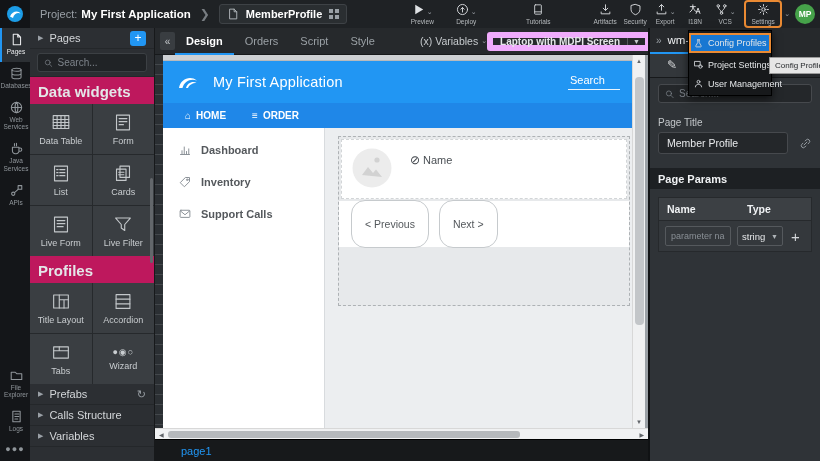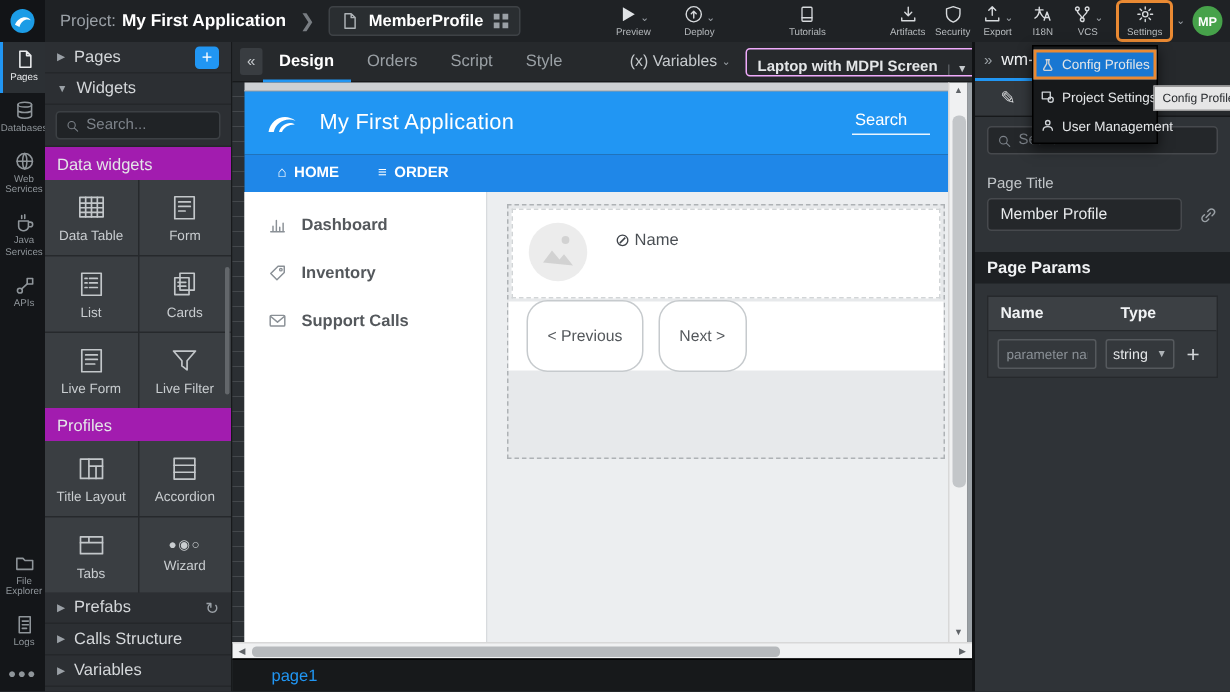--- a/index.html
+++ b/index.html
@@ -33,35 +33,35 @@
 
 #leftpanel{position:absolute;left:30px;top:28px;width:125px;height:433px;background:#2c2f33;display:flex;flex-direction:column;border-right:1px solid #17191b;overflow:hidden}
 .lp-row{height:21px;flex:0 0 auto;display:flex;align-items:center;gap:6px;padding:0 8px;border-bottom:1px solid #24272a;font-size:11px;color:#d4d7da}
 .lp-arrow{font-size:7px;color:#9aa0a6}
 .lp-plus{margin-left:auto;width:16px;height:15px;border-radius:3px;background:#2196f3;color:#fff;font-size:12px;line-height:14px;text-align:center}
 .lp-refresh{margin-left:auto;color:#9aa0a6;font-size:11px}
 .lp-search{padding:4px 7px;border-bottom:1px solid #24272a;flex:0 0 28px}
 .searchbox{display:flex;align-items:center;gap:5px;background:#202326;border:1px solid #3c4044;border-radius:3px;height:19px;padding:0 6px;color:#7d838a}
 .searchbox input{background:transparent;border:0;outline:0;color:#d4d7da;font-size:10px;width:100%;font-family:inherit}
 .searchbox input::placeholder{color:#7d838a}
-.lp-sec-title{padding:6px 8px 4px;font-size:11px;font-weight:normal;color:#e4e6e8;background:#a21caf;flex:0 0 auto}
+.lp-sec-title{padding:6px 8px 4px;font-size:15px;font-weight:bold;color:#e4e6e8;background:#be185d;flex:0 0 auto}
 .lp-grid{display:grid;grid-template-columns:1fr 1fr;gap:1px;background:#26292c;flex:0 0 auto}
 .tile{background:#3a3e42;height:50px;display:flex;flex-direction:column;align-items:center;justify-content:center;gap:4px;color:#c3c7ca}
 .tile span{font-size:9px;color:#c9cdd0;white-space:nowrap}
 .tile .glyph{font-size:9px;letter-spacing:1px}
 .lp-scroll{position:absolute;right:1px;top:150px;width:3px;height:85px;background:#63676b;border-radius:2px}
 
 
 #canvas{position:absolute;left:155px;top:28px;width:493px;height:433px;display:flex;flex-direction:column;background:#25282b}
 .cv-toolbar{height:27px;flex:0 0 27px;display:flex;align-items:center;background:#26292c;border-bottom:1px solid #17191b;padding:0 5px}
 .cv-sq{width:15px;height:18px;background:#393d41;border-radius:2px;color:#c6cacd;font-size:10px;display:flex;align-items:center;justify-content:center;flex:0 0 auto}
 .cv-tab{padding:0 11px;font-size:11px;color:#9aa0a5;height:27px;display:flex;align-items:center}
 .cv-tab.active{color:#fff;font-weight:bold;box-shadow:inset 0 -2px 0 #2196f3}
 .cv-vars{margin-left:34px;font-size:10.5px;color:#c6cacd;display:flex;gap:3px;align-items:center;white-space:nowrap}
-.cv-device{margin-left:10px;border:1px solid #f0abfc;border-radius:3px;height:19px;display:flex;align-items:flex-end;white-space:nowrap}
+.cv-device{margin-left:0;border:6px solid #f0abfc;border-radius:3px;height:19px;display:flex;align-items:center;white-space:nowrap}
 .cv-device .dlabel{padding:0 7px;font-size:10px;font-weight:bold;color:#e4e6e8;display:flex;align-items:center}
 .cv-device .dcaret{border-left:1px solid #54585c;padding:0 5px;font-size:7px;color:#c6cacd;display:flex;align-items:center}
 .cv-kebab{margin:0 7px;color:#c6cacd;font-size:12px;letter-spacing:0}
 .cv-div{width:1px;height:16px;background:#3a3e42;margin:0 3px}
 .cv-hist{display:flex;gap:12px;margin:0 6px;color:#b3b8bc;font-size:13px;align-items:center}
 .cv-work{flex:1;display:flex;min-height:0}
 .cv-ruler{width:8px;background:#2b2f33;background-image:repeating-linear-gradient(to bottom,transparent 0 9px,#43474b 9px 10px)}
 .cv-main{flex:1;display:flex;flex-direction:column;min-width:0}
 .cv-topstrip{height:6px;background:#cdd0d3;border-bottom:1px solid #b7babd}
 .app-header{height:42px;background:#2196f3;display:flex;align-items:center;padding:0 12px}
@@ -295,24 +295,20 @@
   </div>
   <div class="rail-dots">●●●</div>
 </div>
 
 <div id="leftpanel">
   <div class="lp-row">
     <span class="lp-arrow">▶</span>
     <span>Pages</span>
     <span class="lp-plus">+</span>
   </div>
-  <div class="lp-row">
-    <span class="lp-arrow">▼</span>
-    <span>Widgets</span>
-  </div>
   <div class="lp-search">
     <div class="searchbox">
       <svg class="ic" width="10" height="10" viewBox="0 0 16 16">
           <circle cx="7" cy="7" r="4.5"></circle>
           <path d="M10.5 10.5L14.5 14.5"></path>
         </svg>
       <input placeholder="Search..." style="">
     </div>
   </div>
   <div class="lp-sec-title">Data widgets</div>

